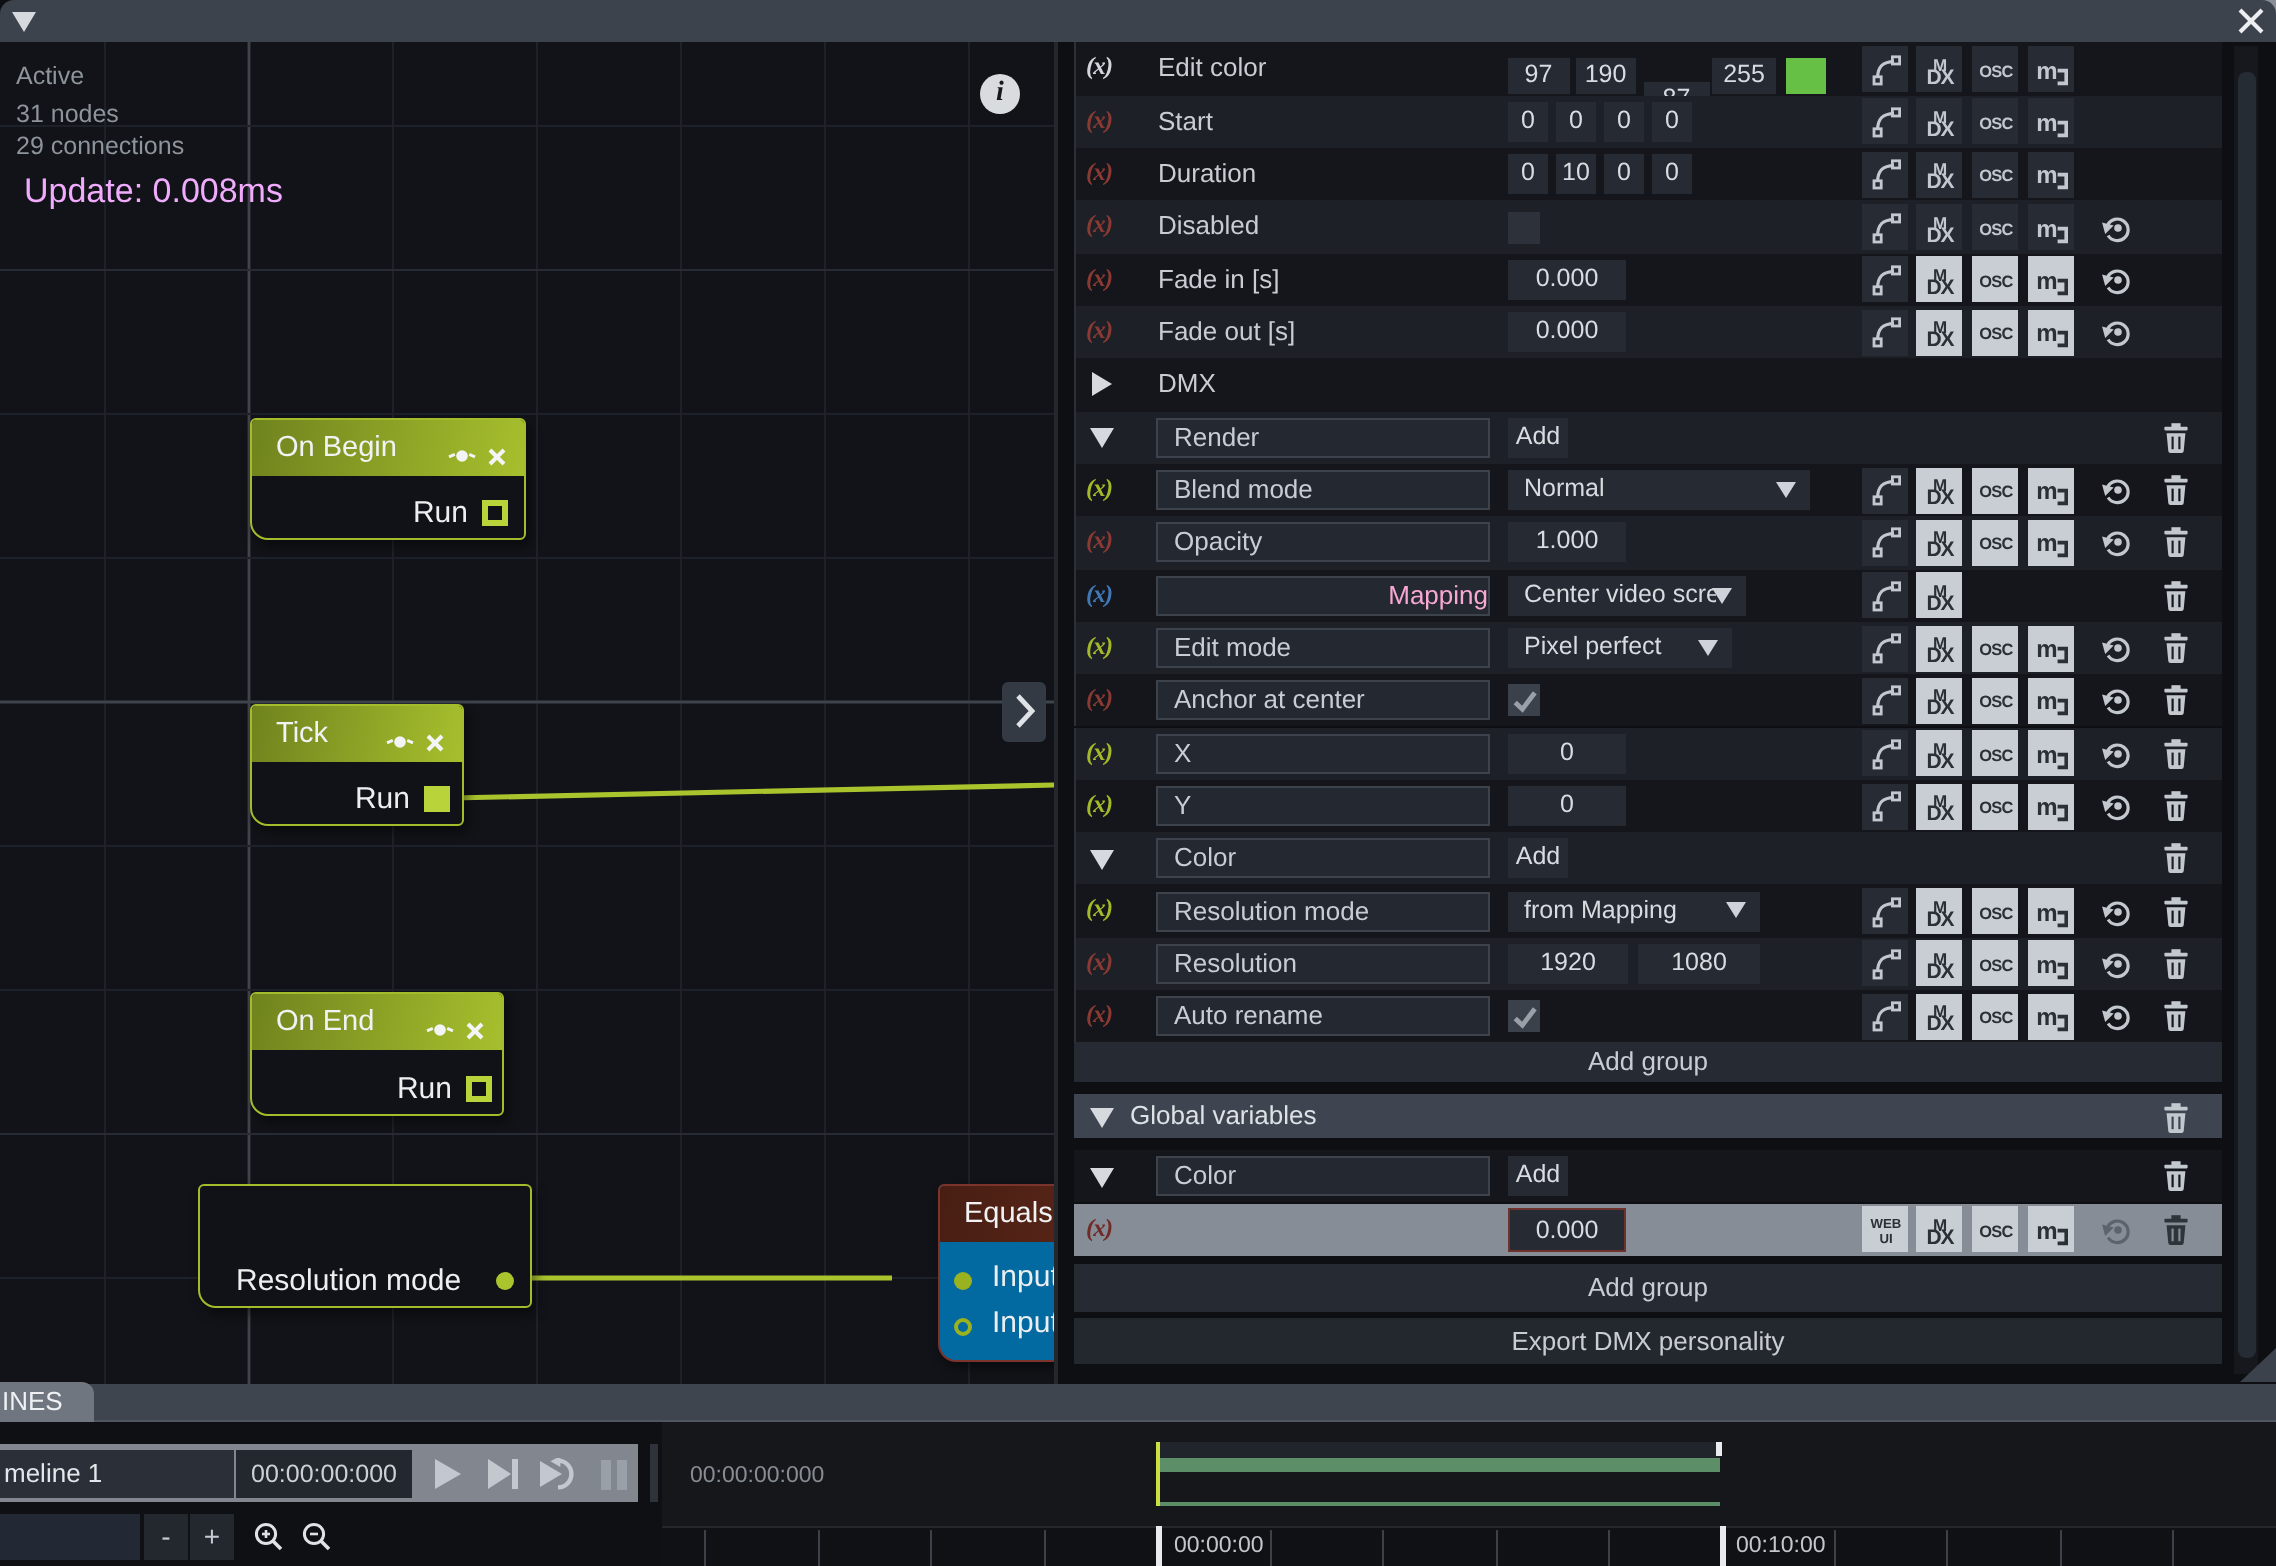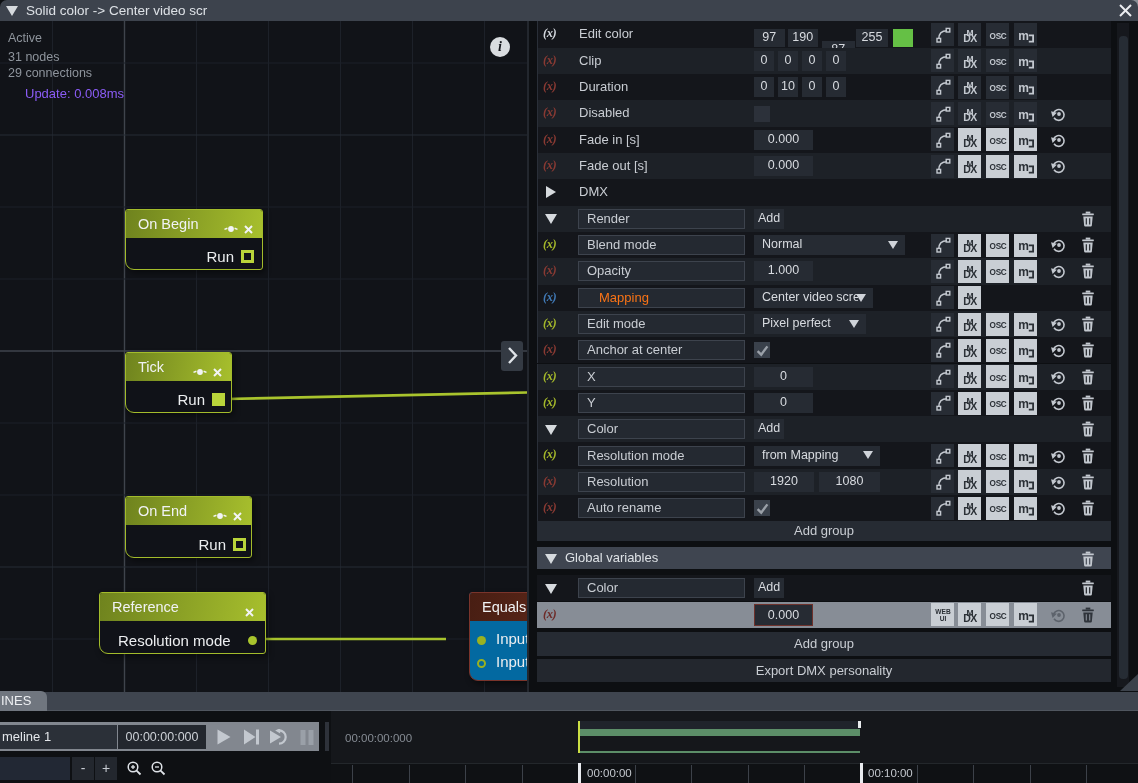--- a/index.html
+++ b/index.html
@@ -1,17 +1,16 @@
 <!DOCTYPE html>
 <html><head><meta charset="utf-8"><style>html,body{margin:0;padding:0;background:#0d0f12;font-family:"Liberation Sans",sans-serif;}*{box-sizing:border-box}</style></head><body>
 <div style="position:relative;width:1138px;height:783px;overflow:hidden;background:#0d0f12;font-family:'Liberation Sans',sans-serif;">
 <div style="position:absolute;left:1128px;top:0;width:10px;height:10px;background:#8a8f96;"></div>
 <div style="position:absolute;left:0;top:0;width:1138px;height:21px;background:#3d434d;border-radius:7px 7px 0 0;"></div>
 <div style="position:absolute;left:6px;top:5.5px;width:0;height:0;border-left:6px solid transparent;border-right:6px solid transparent;border-top:10px solid #d6dade;"></div>
-<div style="position:absolute;left:26px;top:0;height:21px;line-height:21px;font-size:13.5px;color:#dde1e6;">Solid color -&gt; Center video scr</div>
 <div style="position:absolute;left:1117px;top:2px;width:17px;height:17px;"><svg width="17" height="17" viewBox="0 0 17 17" style="">
         <line x1="3" y1="3" x2="14" y2="14" stroke="#eceef1" stroke-width="2"></line>
         <line x1="14" y1="3" x2="3" y2="14" stroke="#eceef1" stroke-width="2"></line>
       </svg></div>
 <div style="position:absolute;left:0;top:21px;width:527px;height:671px;background:#111318;overflow:hidden;">
       <svg width="527" height="671" viewBox="0 0 527 671" style="position:absolute;left:0;top:0">
         <line x1="52.5" y1="0" x2="52.5" y2="671" stroke="#1d2129" stroke-width="1"></line>
         <line x1="124.5" y1="0" x2="124.5" y2="671" stroke="#3f444c" stroke-width="1.4"></line>
         <line x1="196.5" y1="0" x2="196.5" y2="671" stroke="#1d2129" stroke-width="1"></line>
         <line x1="268.5" y1="0" x2="268.5" y2="671" stroke="#1d2129" stroke-width="1"></line>
@@ -26,21 +25,21 @@
         <line x1="0" y1="402" x2="527" y2="402" stroke="#1d2129" stroke-width="1"></line>
         <line x1="0" y1="474" x2="527" y2="474" stroke="#1d2129" stroke-width="1"></line>
         <line x1="0" y1="546" x2="527" y2="546" stroke="#272c34" stroke-width="1"></line>
         <line x1="0" y1="618" x2="527" y2="618" stroke="#1d2129" stroke-width="1"></line>
         <line x1="226" y1="378" x2="527" y2="371.5" stroke="#a9c42d" stroke-width="2.6"></line>
         <line x1="255" y1="618" x2="446" y2="618" stroke="#a9c42d" stroke-width="2.6"></line>
       </svg>
       <div style="position:absolute;left:8px;top:10px;font-size:12.5px;color:#8e949c;">Active</div>
       <div style="position:absolute;left:8px;top:29px;font-size:12.5px;color:#8e949c;">31 nodes</div>
       <div style="position:absolute;left:8px;top:45px;font-size:12.5px;color:#8e949c;">29 connections</div>
-      <div style="position:absolute;left:25px;top:65px;font-size:13px;color:#8b5cf6;">Update: 0.008ms</div>
+      <div style="position:absolute;left:12px;top:65px;font-size:17px;color:#f0abfc;">Update: 0.008ms</div>
       <div style="position:absolute;left:490px;top:16px;width:20px;height:20px;border-radius:50%;background:#d9dcdf;text-align:center;"><span style="font-family:'Liberation Serif',serif;font-style:italic;font-weight:bold;font-size:14px;color:#16181d;line-height:20px;">i</span></div>
       <div style="position:absolute;left:501px;top:320px;width:22px;height:30px;background:#343a43;border-radius:3px;"><svg width="22" height="30" viewBox="0 0 22 30" style="">
           <polyline points="8,7 15,14.5 8,22" fill="none" stroke="#dfe3e8" stroke-width="2.4"></polyline>
         </svg></div>
       <div style="position:absolute;left:125px;top:188px;width:138px;height:61px;background:#101218;border:1px solid #a3bc2b;border-radius:3px 3px 3px 9px;box-shadow:2px 3px 6px rgba(0,0,0,0.45);">
         <div style="position:absolute;left:0;top:0;width:100%;height:28px;background:linear-gradient(100deg,#6f831e,#a7bf2d);border-radius:2px 2px 0 0;">
           <span style="position:absolute;left:12px;top:0;line-height:28px;font-size:14.5px;color:#f0f2f4;">On Begin</span>
           <span style="position:absolute;right:24px;top:10px;"><svg width="14" height="10" viewBox="0 0 14 10" style="">
               <circle cx="7" cy="5" r="2.9" fill="#f2f4f6"></circle>
               <line x1="0.5" y1="5.4" x2="3.4" y2="4.2" stroke="#f2f4f6" stroke-width="1.5"></line>
@@ -86,27 +85,20 @@
               <line x1="1" y1="1" x2="8" y2="8" stroke="#f2f4f6" stroke-width="2"></line>
               <line x1="8" y1="1" x2="1" y2="8" stroke="#f2f4f6" stroke-width="2"></line>
             </svg></span>
         </div>
         <div style="position:absolute;right:5px;top:35px;height:24px;display:flex;align-items:center;">
           <span style="font-size:15px;color:#eceef0;margin-right:7px;">Run</span>
           <span style="display:inline-block;width:13px;height:13px;border:3.5px solid #b9d43a;"></span>
         </div>
       </div>
       <div style="position:absolute;left:99px;top:571px;width:167px;height:62px;background:#101218;border:1px solid #a3bc2b;border-radius:3px 3px 3px 9px;box-shadow:2px 3px 6px rgba(0,0,0,0.45);">
-        <div style="position:absolute;left:0;top:0;width:100%;height:28px;background:linear-gradient(100deg,#6f831e,#a7bf2d);border-radius:2px 2px 0 0;">
-          <span style="position:absolute;left:12px;top:0;line-height:28px;font-size:14.5px;color:#f0f2f4;">Reference</span>
-          <span style="position:absolute;right:11px;top:10px;"><svg width="9" height="9" viewBox="0 0 9 9" style="">
-              <line x1="1" y1="1" x2="8" y2="8" stroke="#f2f4f6" stroke-width="2"></line>
-              <line x1="8" y1="1" x2="1" y2="8" stroke="#f2f4f6" stroke-width="2"></line>
-            </svg></span>
-        </div>
         <div style="position:absolute;left:18px;top:34px;height:26px;display:flex;align-items:center;width:100%;">
           <span style="font-size:15px;color:#eceef0;">Resolution mode</span>
         </div>
         <div style="position:absolute;right:8px;top:42.5px;width:9px;height:9px;border-radius:50%;background:#a9c42d;"></div>
       </div>
       <div style="position:absolute;left:437px;top:571px;width:96px;height:89px;background:#0369a1;border:1px solid #7a342b;border-radius:3px 3px 3px 9px;box-shadow:2px 3px 6px rgba(0,0,0,0.45);margin-left:32px;">
         <div style="position:absolute;left:0;top:0;width:100%;height:28px;background:linear-gradient(100deg,#481e13,#5d2719);border-radius:2px 2px 0 0;">
           <span style="position:absolute;left:12px;top:0;line-height:28px;font-size:14.5px;color:#f0f2f4;">Equals</span>
         </div>
         <div style="position:absolute;left:7px;top:43px;width:9px;height:9px;border-radius:50%;background:#9ab120;"></div>
@@ -144,21 +136,21 @@
       </svg>
     </div>
     <div style="position:absolute;left:1014px;top:23.0px;width:23px;height:23px;background:#272c34;">
       <svg width="18" height="18" viewBox="0 0 18 18" style="position:absolute;left:2.5px;top:2.5px;">
         <text x="6.5" y="13.6" font-family="Liberation Sans" font-size="12" font-weight="bold" fill="#c3c8cf" text-anchor="middle">m</text>
         <path d="M11.8,9.3 h4.3 v6.4 h-4.3" fill="none" stroke="#c3c8cf" stroke-width="1.8"></path>
       </svg>
     </div>
     <div style="position:absolute;left:537px;top:47.6px;width:574px;height:26.32px;background:#1d2127;border-left:1px solid #2a2f38;"></div>
     <div style="position:absolute;left:543px;top:52.6px;width:22px;font-family:'Liberation Serif',serif;font-style:italic;font-weight:bold;font-size:12.5px;color:#8a3a33;letter-spacing:-0.5px;">(x)</div>
-    <div style="position:absolute;left:579px;top:47.6px;height:26px;line-height:26px;font-size:13px;color:#c9cdd3;">Clip</div>
+    <div style="position:absolute;left:579px;top:47.6px;height:26px;line-height:26px;font-size:13px;color:#c9cdd3;">Start</div>
     <div style="position:absolute;left:754px;top:50.800000000000004px;width:20px;height:20px;background:#262b33;font-size:12.5px;color:#d8dbe0;line-height:19px;text-align:center;">0</div>
     <div style="position:absolute;left:778px;top:50.800000000000004px;width:20px;height:20px;background:#262b33;font-size:12.5px;color:#d8dbe0;line-height:19px;text-align:center;">0</div>
     <div style="position:absolute;left:802px;top:50.800000000000004px;width:20px;height:20px;background:#262b33;font-size:12.5px;color:#d8dbe0;line-height:19px;text-align:center;">0</div>
     <div style="position:absolute;left:826px;top:50.800000000000004px;width:20px;height:20px;background:#262b33;font-size:12.5px;color:#d8dbe0;line-height:19px;text-align:center;">0</div>
     <div style="position:absolute;left:931px;top:49.300000000000004px;width:23px;height:23px;background:#272c34;">
       <svg width="18" height="18" viewBox="0 0 18 18" style="position:absolute;left:2.5px;top:2.5px;">
         <path d="M4.8,13 C4.8,6.6 8,4.8 13,4.8" fill="none" stroke="#c3c8cf" stroke-width="1.6"></path>
         <rect x="3" y="12.4" width="3.6" height="3.6" fill="none" stroke="#c3c8cf" stroke-width="1.4"></rect>
         <rect x="12.2" y="2.4" width="3.6" height="3.6" fill="none" stroke="#c3c8cf" stroke-width="1.4"></rect>
       </svg>
@@ -412,21 +404,21 @@
       </svg></div>
     <div style="position:absolute;left:1079px;top:262.4px;width:18px;height:18px;"><svg width="18" height="18" viewBox="0 0 18 18" style="">
         <rect x="6.7" y="1.6" width="4.6" height="2" fill="#c3c8cf"></rect>
         <rect x="3.2" y="3.4" width="11.6" height="1.8" rx="0.4" fill="#c3c8cf"></rect>
         <path d="M4.3,6.6 h9.4 l-0.85,8.9 a1.1,1.1 0 0 1 -1.1,1 h-5.5 a1.1,1.1 0 0 1 -1.1,-1 Z" fill="#c3c8cf"></path>
         <line x1="7.3" y1="8.3" x2="7.3" y2="14.6" stroke="#1d2127" stroke-width="1.1"></line>
         <line x1="10.7" y1="8.3" x2="10.7" y2="14.6" stroke="#1d2127" stroke-width="1.1"></line>
       </svg></div>
     <div style="position:absolute;left:537px;top:284.5px;width:574px;height:26.32px;background:#14161b;border-left:1px solid #2a2f38;"></div>
     <div style="position:absolute;left:543px;top:289.5px;width:22px;font-family:'Liberation Serif',serif;font-style:italic;font-weight:bold;font-size:12.5px;color:#4079b5;letter-spacing:-0.5px;">(x)</div>
-    <div style="position:absolute;left:578px;top:287.7px;width:167px;height:20px;background:#242931;border:1px solid #3d434d;font-size:13px;color:#f97316;line-height:18px;padding-left:20px;overflow:hidden;">Mapping</div>
+    <div style="position:absolute;left:578px;top:287.7px;width:167px;height:20px;background:#242931;border:1px solid #3d434d;font-size:13px;color:#f9a8d4;line-height:18px;padding-left:20px;overflow:hidden;text-align:right;">Mapping</div>
     <div style="position:absolute;left:754px;top:287.7px;width:119px;height:20px;background:#262b33;font-size:12.5px;color:#d8dbe0;line-height:19px;">
       <div style="margin-left:8px;width:96px;height:20px;white-space:nowrap;overflow:hidden;">Center video scree</div>
     </div>
     <div style="position:absolute;left:856px;top:293.5px;width:0;height:0;border-left:5.5px solid transparent;border-right:5.5px solid transparent;border-top:8px solid #cfd3d9;"></div>
     <div style="position:absolute;left:931px;top:286.2px;width:23px;height:23px;background:#272c34;">
       <svg width="18" height="18" viewBox="0 0 18 18" style="position:absolute;left:2.5px;top:2.5px;">
         <path d="M4.8,13 C4.8,6.6 8,4.8 13,4.8" fill="none" stroke="#c3c8cf" stroke-width="1.6"></path>
         <rect x="3" y="12.4" width="3.6" height="3.6" fill="none" stroke="#c3c8cf" stroke-width="1.4"></rect>
         <rect x="12.2" y="2.4" width="3.6" height="3.6" fill="none" stroke="#c3c8cf" stroke-width="1.4"></rect>
       </svg>

